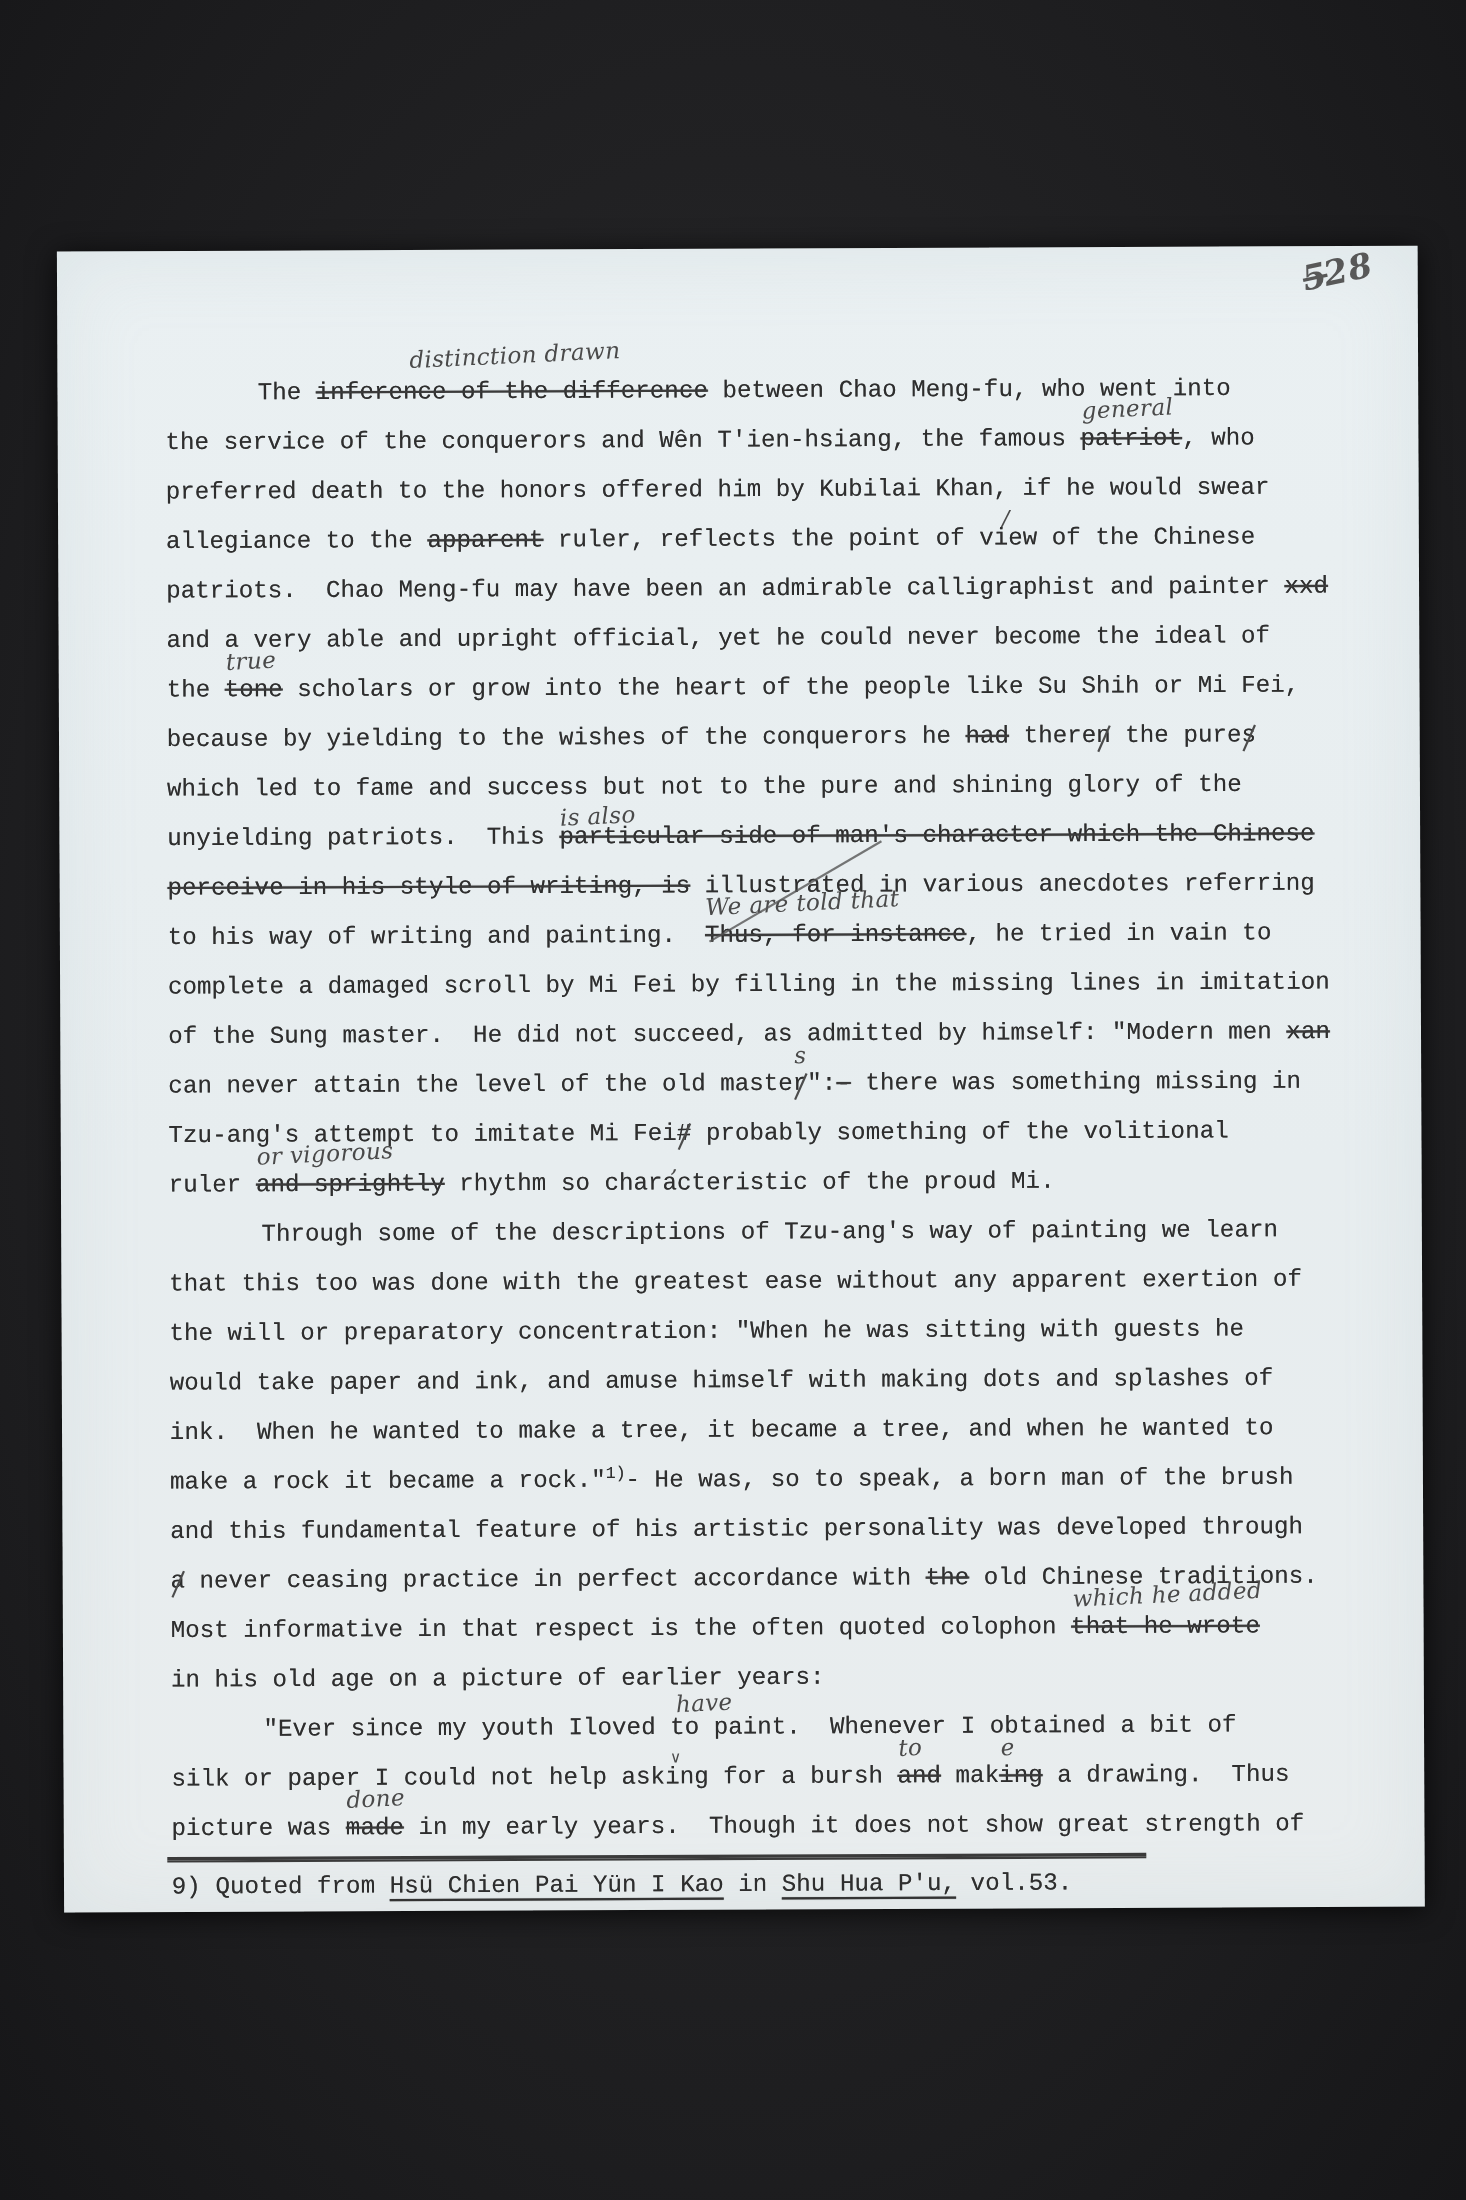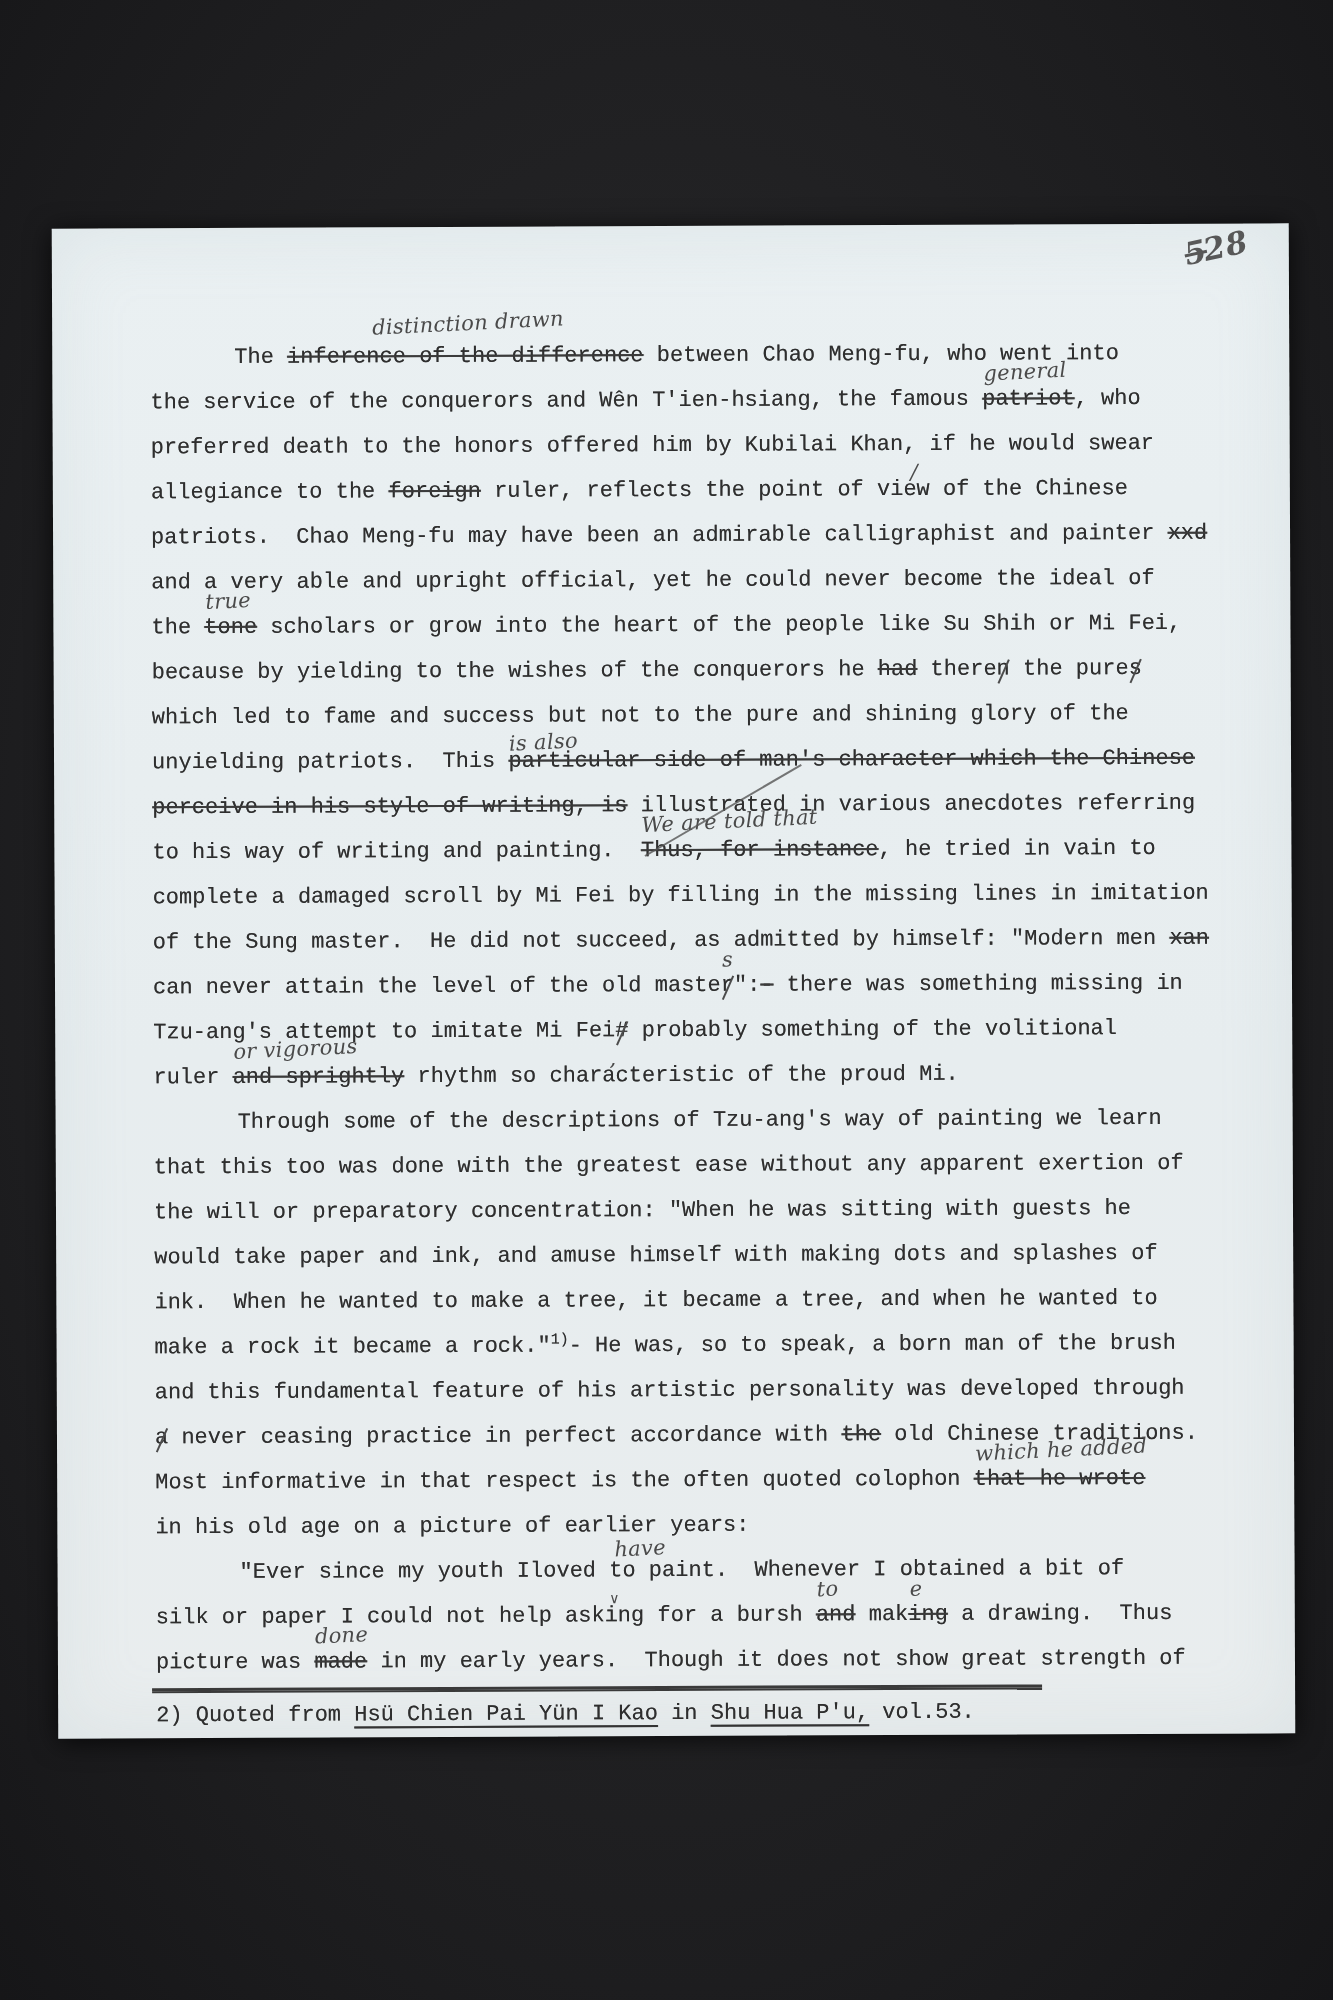--- a/index.html
+++ b/index.html
@@ -72,21 +72,21 @@
 <body>
 
 <div class="photo">
   <div class="paper">
     <div class="pagenum"><span class="x">5</span><span>28</span></div>
     <div class="content">
       <div id="body-lines">
           <div class="line indent"><span class="seg n">The </span><span class="seg s has-ins">inference of the difference<span class="hw ins-above">distinction drawn</span></span><span class="seg n"> between Chao Meng-fu, who went into</span></div>
           <div class="line"><span class="seg n">the service of the conquerors and Wên T'ien-hsiang, the famous </span><span class="seg s has-ins">patriot<span class="hw ins-above">general</span></span><span class="seg n">, who</span></div>
           <div class="line"><span class="seg n">preferred death to the honors offered him by Kubilai Khan,</span><span class="seg n has-ins empty"><span class="hw ins-below">∕</span></span><span class="seg n"> if he would swear</span></div>
-          <div class="line"><span class="seg n">allegiance to the </span><span class="seg s">foreign</span><span class="seg n"> ruler, reflects the point of view of the Chinese</span></div>
+          <div class="line"><span class="seg n">allegiance to the </span><span class="seg s">apparent</span><span class="seg n"> ruler, reflects the point of view of the Chinese</span></div>
           <div class="line"><span class="seg n">patriots.  Chao Meng-fu may have been an admirable calligraphist and painter </span><span class="seg s">xxd</span></div>
           <div class="line"><span class="seg n">and a very able and upright official, yet he could never become the ideal of</span></div>
           <div class="line"><span class="seg n">the </span><span class="seg s has-ins">tone<span class="hw ins-above">true</span></span><span class="seg n"> scholars or grow into the heart of the people like Su Shih or Mi Fei,</span></div>
           <div class="line"><span class="seg n">because by yielding to the wishes of the conquerors he </span><span class="seg s">had</span><span class="seg n"> there</span><span class="seg sl">n</span><span class="seg n"> the pure</span><span class="seg sl">s</span></div>
           <div class="line"><span class="seg n">which led to fame and success but not to the pure and shining glory of the</span></div>
           <div class="line"><span class="seg n">unyielding patriots.  This </span><span class="seg n has-ins empty"><span class="hw ins-above">is also</span></span><span class="seg s">particular side of man's character which the Chinese</span></div>
           <div class="line"><span class="seg s">perceive in his style of writing, is</span><span class="seg n"> illustrated in various anecdotes referring</span></div>
           <div class="line"><span class="seg n">to his way of writing and painting.  </span><span class="seg s has-ins">Thus, for instance<span class="hw ins-above">We are told that</span></span><span class="seg n">, he tried in vain to</span></div>
           <div class="line"><span class="seg n">complete a damaged scroll by Mi Fei by filling in the missing lines in imitation</span></div>
           <div class="line"><span class="seg n">of the Sung master.  He did not succeed, as admitted by himself: "Modern men </span><span class="seg s">xan</span></div>
@@ -102,18 +102,18 @@
           <div class="line"><span class="seg n">and this fundamental feature of his artistic personality was developed through</span></div>
           <div class="line"><span class="seg sl">a</span><span class="seg n"> never ceasing practice in perfect accordance with </span><span class="seg s">the</span><span class="seg n"> old Chinese traditions.</span></div>
           <div class="line"><span class="seg n">Most informative in that respect is the often quoted colophon </span><span class="seg s has-ins">that he wrote<span class="hw ins-above">which he added</span></span></div>
           <div class="line"><span class="seg n">in his old age on a picture of earlier years:</span></div>
           <div class="line indent"><span class="seg n">"Ever since my youth I</span><span class="seg n has-ins empty"><span class="hw ins-above">have</span><span class="hw caret">∨</span></span><span class="seg n">loved to paint.  Whenever I obtained a bit of</span></div>
           <div class="line"><span class="seg n">silk or paper I could not help asking for a bursh </span><span class="seg s has-ins">and<span class="hw ins-above">to</span></span><span class="seg n"> mak</span><span class="seg s has-ins">ing<span class="hw ins-above">e</span></span><span class="seg n"> a drawing.  Thus</span></div>
           <div class="line"><span class="seg n">picture was </span><span class="seg s has-ins">made<span class="hw ins-above">done</span></span><span class="seg n"> in my early years.  Though it does not show great strength of</span></div>
         </div>
       <div class="fn-rule"></div>
       <div id="footnote" class="footnote">
-          <div class="line"><span class="seg n">2) Quoted from </span><span class="seg un">Hsü Chien Pai Yün I Kao</span><span class="seg n"> in </span><span class="seg un">Shu Hua P'u,</span><span class="seg n"> vol.53.</span></div>
+          <div class="line"><span class="seg n">9) Quoted from </span><span class="seg un">Hsü Chien Pai Yün I Kao</span><span class="seg n"> in </span><span class="seg un">Shu Hua P'u,</span><span class="seg n"> vol.53.</span></div>
         </div>
     </div>
     <div class="deletion-stroke"></div>
   </div>
 </div>
 
 </body></html>

